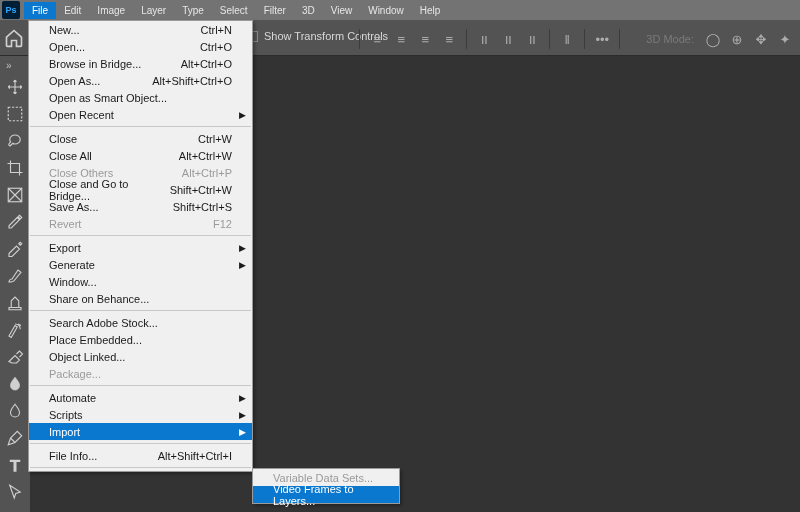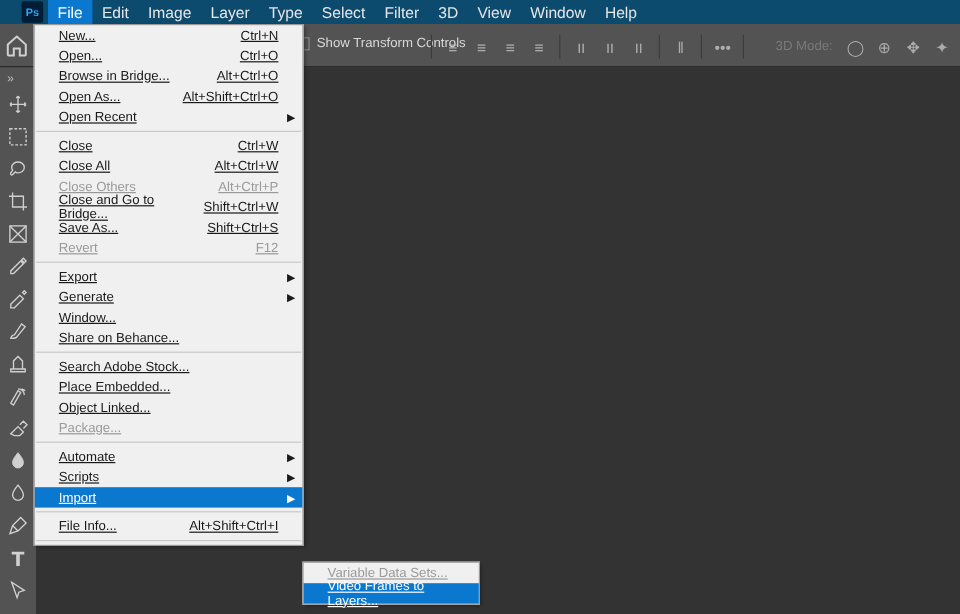--- a/index.html
+++ b/index.html
@@ -1,32 +1,32 @@
 <!DOCTYPE html>
 <html><head>
 <meta charset="utf-8">
 <style>
 * { margin:0; padding:0; box-sizing:border-box; font-family:"Segoe UI",Tahoma,sans-serif; user-select:none; }
 body { background:#535353; width:800px; height:512px; overflow:hidden; position:relative; }
-.menubar { background:#0c4a6e; height:20px; display:flex; align-items:center; padding-left:18px; }
+.menubar { background:#737373; height:20px; display:flex; align-items:center; padding-left:2px; }
 .ps-icon { width:18px; height:18px; background:#001e36; color:#31a8ff; font-size:9px; font-weight:bold; display:flex; align-items:center; justify-content:center; margin-right:4px; border-radius:2px; }
-.menubar-item { color:#e6e6e6; font-size:13px; padding:3px 8px; cursor:default; }
+.menubar-item { color:#e6e6e6; font-size:10px; padding:3px 8px; cursor:default; }
 .menubar-item.hl { background:#0b78d0; color:#fff; }
 .toolbar-row { background:#535353; height:36px; border-bottom:1px solid #2b2b2b; display:flex; align-items:center; padding-left:4px; position:relative; }
 .home-icon { width:20px; height:20px; color:#d0d0d0; margin-right:10px; }
 .chevrons { position:absolute; top:60px; left:6px; color:#c0c0c0; font-size:10px; }
 .tool-col { position:absolute; left:0; top:72px; width:29px; background:#535353; display:flex; flex-direction:column; align-items:center; gap:9px; padding-top:6px; }
 .tool { width:18px; height:18px; color:#d0d0d0; display:flex; align-items:center; justify-content:center; }
 .canvas { position:absolute; left:30px; top:56px; right:0; bottom:0; background:#333333; }
 .opts-right { position:absolute; right:6px; top:24px; height:30px; display:flex; align-items:center; gap:6px; color:#bdbdbd; }
 .opt-ico { width:18px; height:18px; display:flex; align-items:center; justify-content:center; font-size:13px; opacity:.85; }
 .divider-v { width:1px; height:20px; background:#3c3c3c; margin:0 2px; }
 .show-tf { position:absolute; left:247px; top:30px; color:#d8d8d8; font-size:11px; display:flex; align-items:center; gap:6px; }
 .dropdown { position:absolute; left:28px; top:20px; width:225px; background:#f0f0f0; border:1px solid #9a9a9a; box-shadow:2px 2px 3px rgba(0,0,0,.3); }
-.dd-item { display:flex; justify-content:space-between; align-items:center; padding:2px 20px 2px 20px; font-size:11px; color:#1a1a1a; position:relative; height:17px;text-decoration:underline; }
+.dd-item { display:flex; justify-content:space-between; align-items:center; padding:2px 20px 2px 20px; font-size:11px; color:#1a1a1a; position:relative; height:17px; }
 .dd-item.disabled { color:#9a9a9a; }
 .dd-item.hl { background:#0b78d0; color:#fff; }
 .dd-sep { height:1px; background:#c8c8c8; margin:3px 1px; }
 .dd-arrow { position:absolute; right:6px; font-size:9px; }
 .submenu { position:absolute; left:252px; top:468px; width:148px; background:#f0f0f0; border:1px solid #9a9a9a; box-shadow:2px 2px 3px rgba(0,0,0,.3); }
 .threeD { color:#7a7a7a; font-size:11px; margin-left:18px; margin-right:4px; }
 svg { width:100%; height:100%; display:block; }
 </style>
 </head>
 <body>
@@ -178,20 +178,23 @@
     </div>
   <div class="dd-item">
       <span>Browse in Bridge...</span>
       <span>Alt+Ctrl+O</span>
     </div>
   <div class="dd-item">
       <span>Open As...</span>
       <span>Alt+Shift+Ctrl+O</span>
     </div>
   <div class="dd-item">
+      <span>Open as Smart Object...</span>
+    </div>
+  <div class="dd-item">
       <span>Open Recent</span>
       <span class="dd-arrow">▶</span>
     </div>
   <div class="dd-sep"></div>
   <div class="dd-item">
       <span>Close</span>
       <span>Ctrl+W</span>
     </div>
   <div class="dd-item">
       <span>Close All</span>

